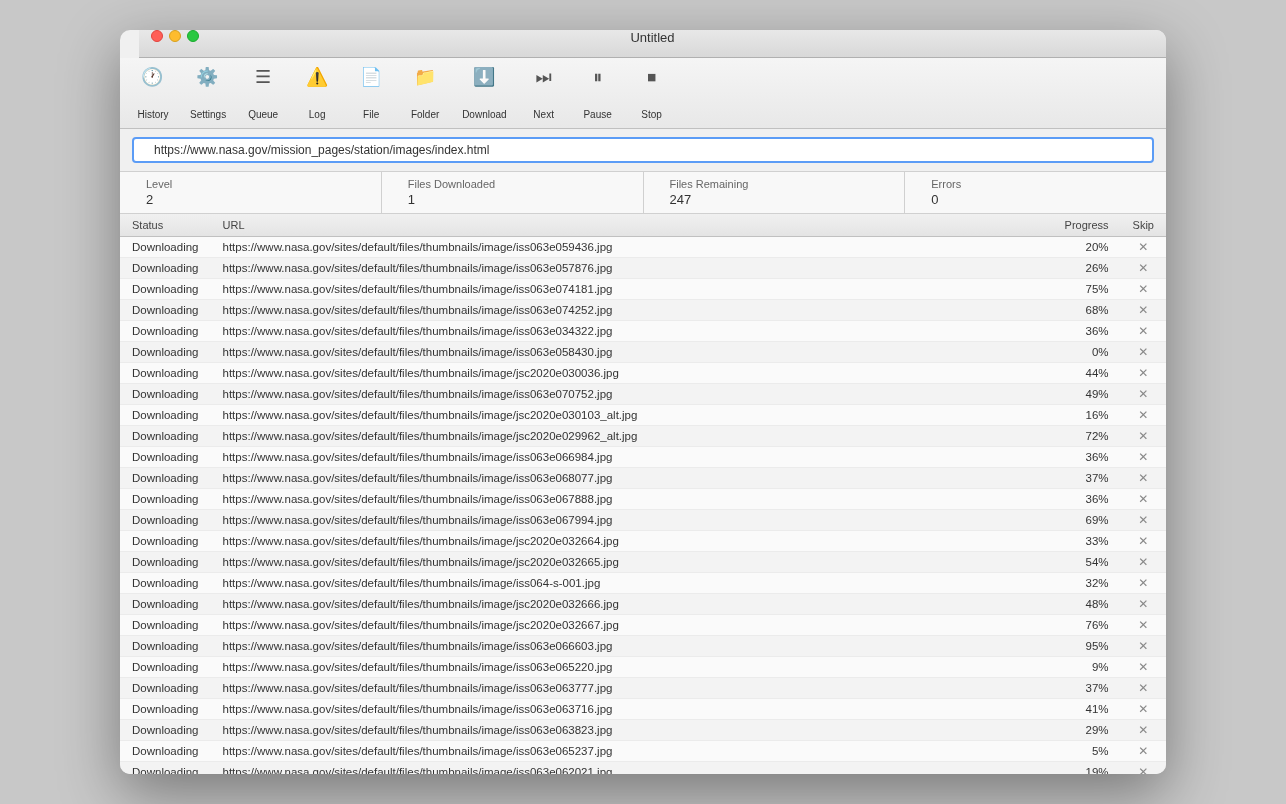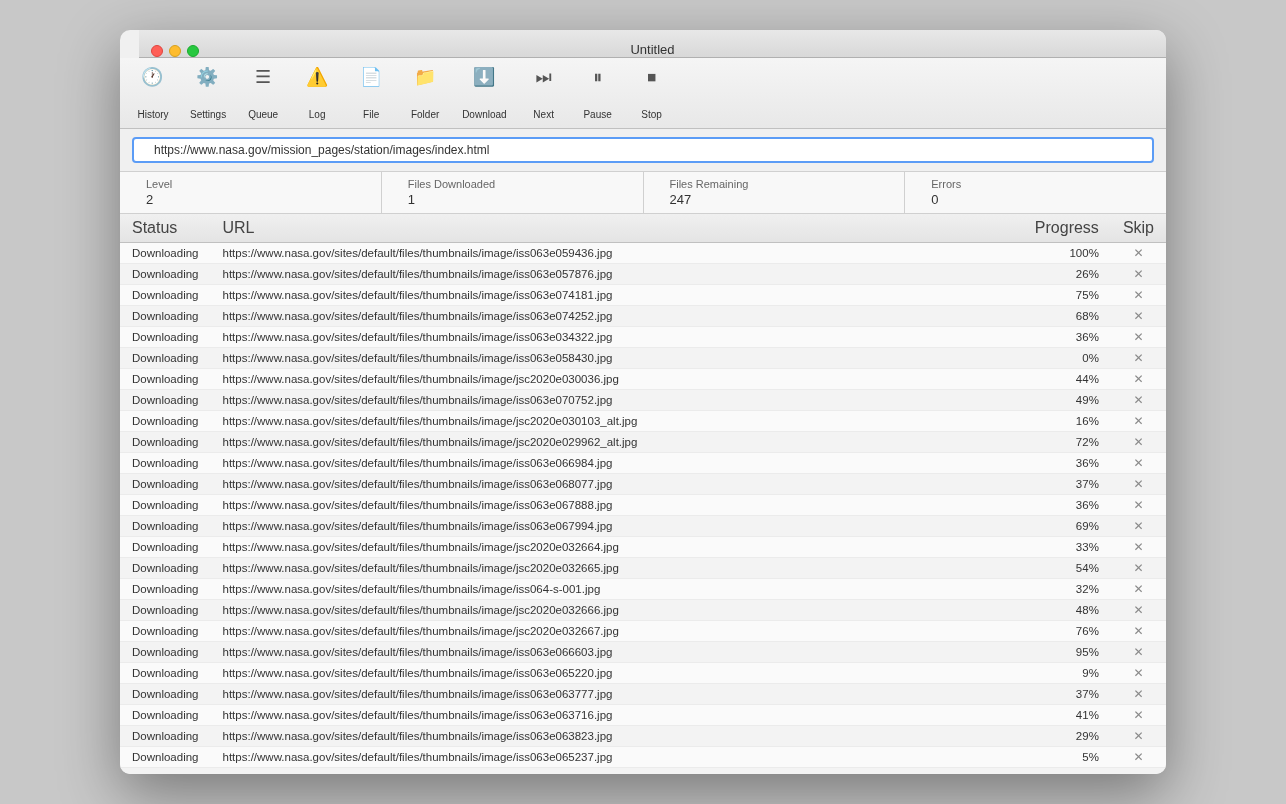--- a/index.html
+++ b/index.html
@@ -16,21 +16,21 @@
       width: 1046px;
       background: #f0f0f0;
       border-radius: 10px;
       box-shadow: 0 20px 60px rgba(0,0,0,0.4);
       overflow: hidden;
     }
     .titlebar {
       background: linear-gradient(to bottom, #e8e8e8, #d8d8d8);
       height: 28px;
       display: flex;
-      align-items: flex-end;
+      align-items: flex-start;
       padding: 0 12px;
       border-bottom: 1px solid #b0b0b0;
       position: relative;
       margin-left: 19px;
     }
     .traffic-lights {
       display: flex;
       gap: 6px;
       align-items: center;
     }
@@ -122,21 +122,21 @@
     }
     table {
       width: 100%;
       border-collapse: collapse;
     }
     thead th {
       background: linear-gradient(to bottom, #f0f0f0, #e4e4e4);
       border-bottom: 1px solid #c0c0c0;
       padding: 5px 12px;
       text-align: left;
-      font-size: 16px;
+      font-size: 11px;
       font-weight: 500;
       color: #444;
       position: sticky;
       top: 0;
     }
     thead th.right { text-align: right; }
     tbody tr {
       border-bottom: 1px solid #ebebeb;
     }
     tbody tr:nth-child(odd) { background: #fafafa; }
@@ -243,21 +243,21 @@
           <th class="col-status">Status</th>
           <th class="col-url">URL</th>
           <th class="col-progress right">Progress</th>
           <th class="col-skip right">Skip</th>
         </tr>
       </thead>
       <tbody id="table-body">
       <tr>
       <td class="col-status">Downloading</td>
       <td class="col-url">https://www.nasa.gov/sites/default/files/thumbnails/image/iss063e059436.jpg</td>
-      <td class="col-progress right">100%</td>
+      <td class="col-progress right">20%</td>
       <td class="col-skip"><span class="skip-btn">✕</span></td>
     </tr>
           <tr>
       <td class="col-status">Downloading</td>
       <td class="col-url">https://www.nasa.gov/sites/default/files/thumbnails/image/iss063e057876.jpg</td>
       <td class="col-progress right">26%</td>
       <td class="col-skip"><span class="skip-btn">✕</span></td>
     </tr>
           <tr>
       <td class="col-status">Downloading</td>

